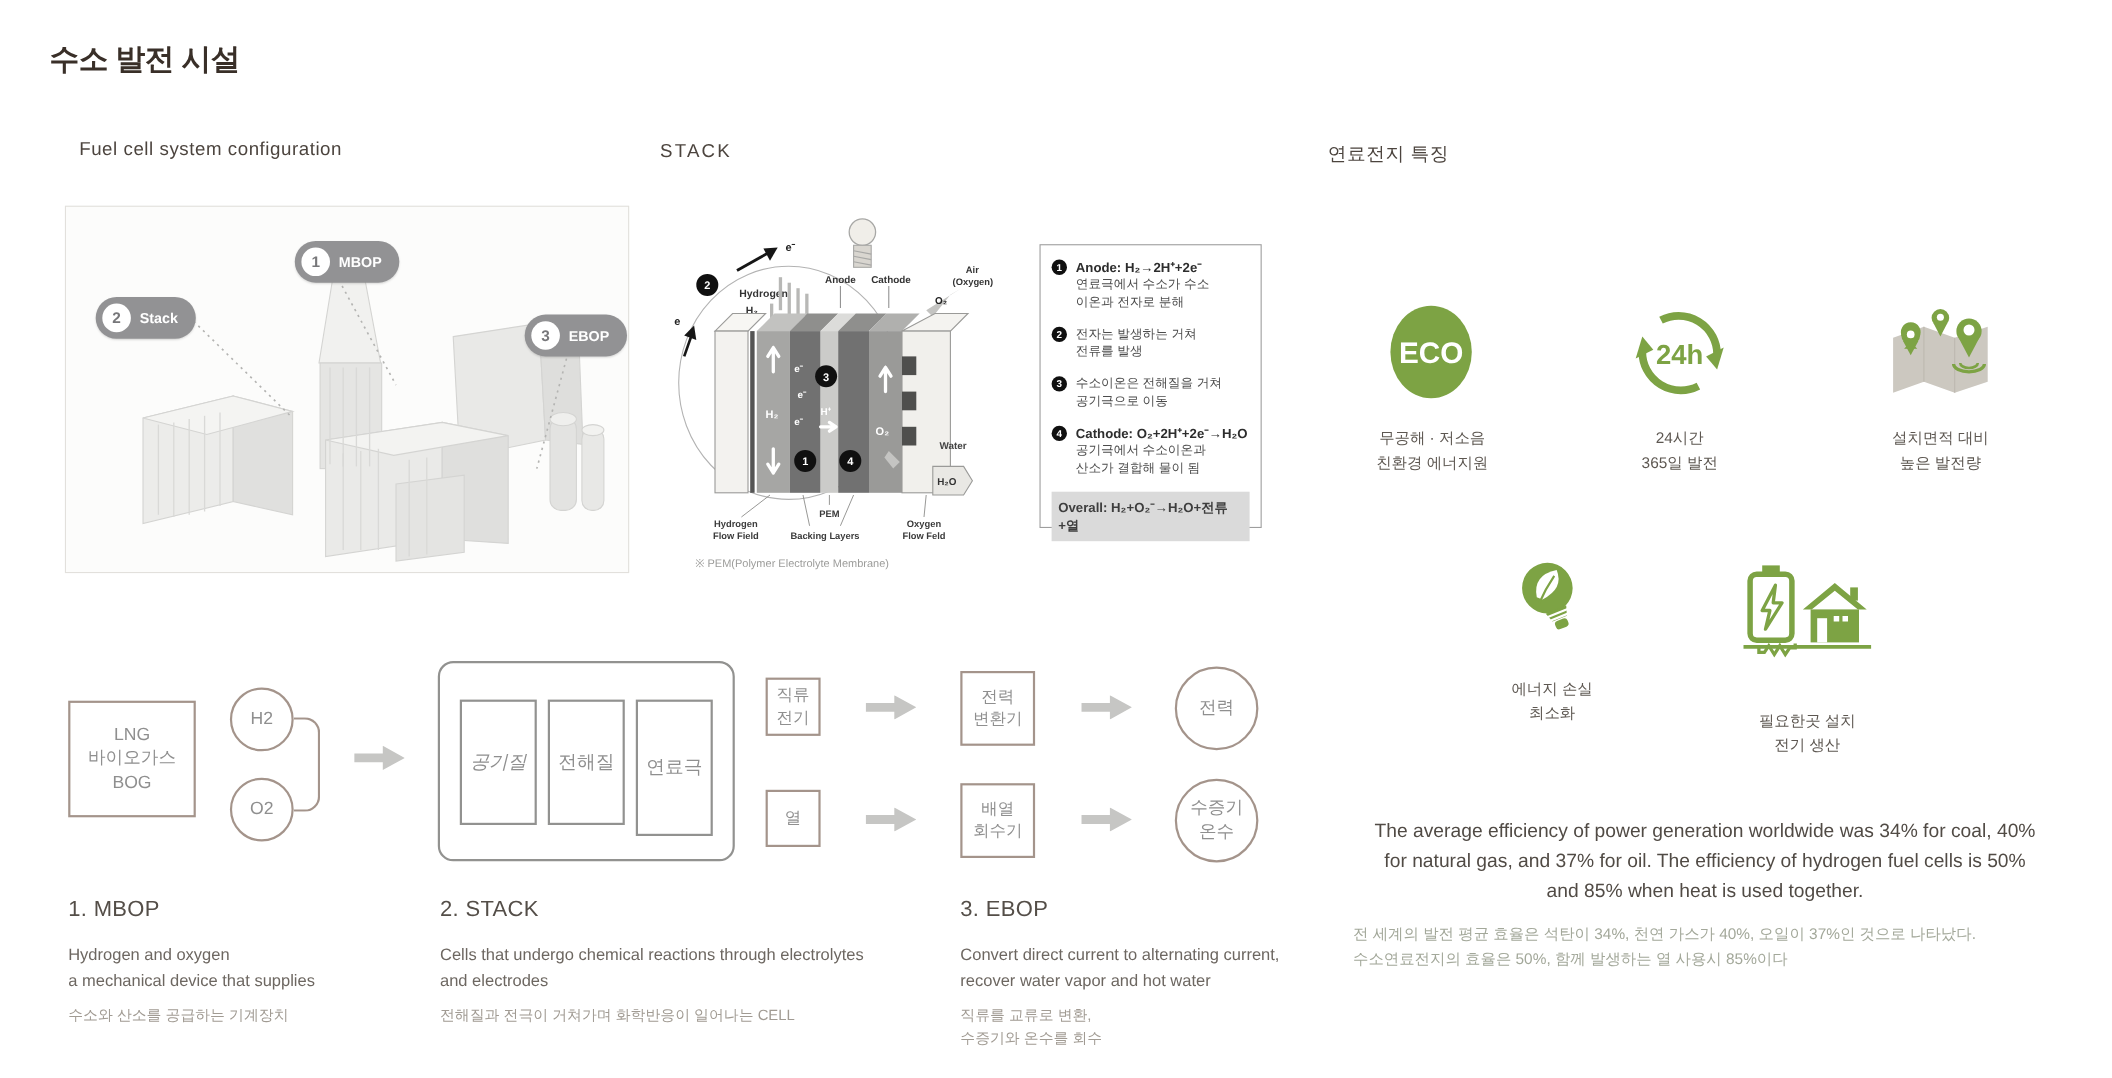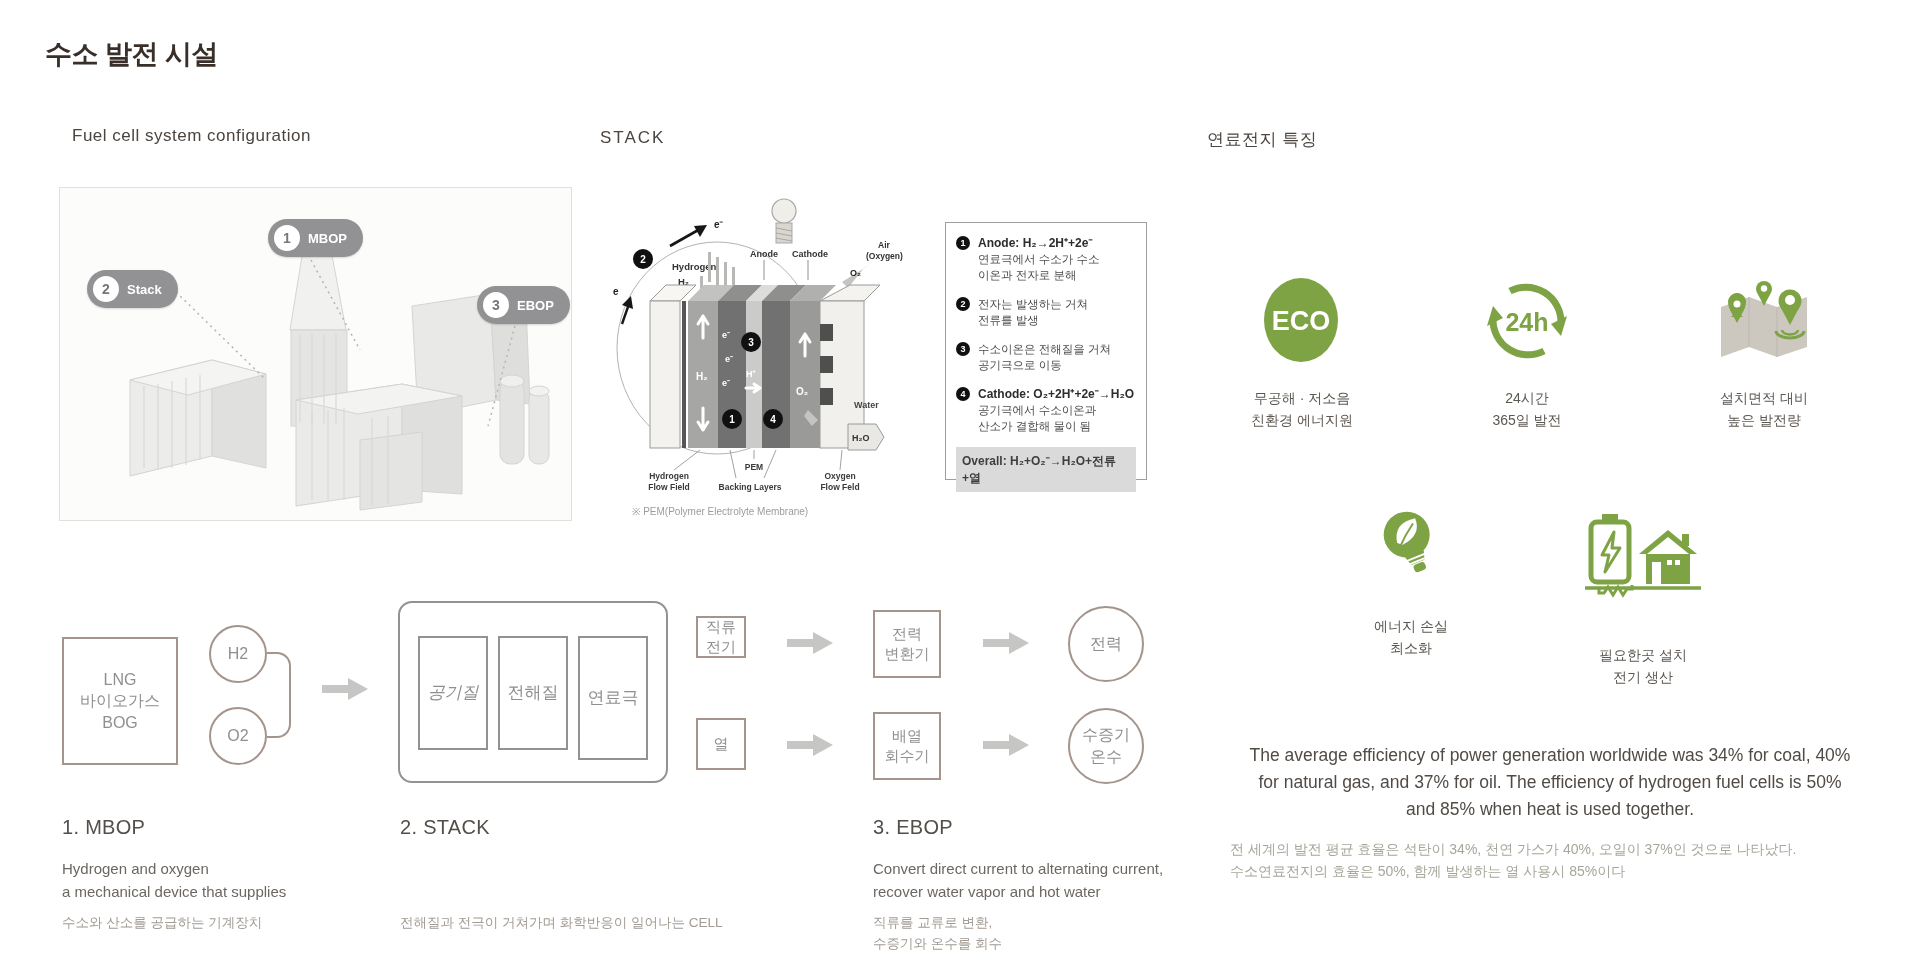--- a/index.html
+++ b/index.html
@@ -338,21 +338,21 @@
   <div class="abs para-en" style="left:1230px; top:742px; width:640px;">
     <div>The average efficiency of power generation worldwide was 34% for coal, 40%</div>
     <div>for natural gas, and 37% for oil. The efficiency of hydrogen fuel cells is 50%</div>
     <div>and 85% when heat is used together.</div>
   </div>
   <div class="abs para-ko" style="left:1230px; top:838px; width:640px;">
     <div>전 세계의 발전 평균 효율은 석탄이 34%, 천연 가스가 40%, 오일이 37%인 것으로 나타났다.</div>
     <div>수소연료전지의 효율은 50%, 함께 발생하는 열 사용시 85%이다</div>
   </div>
 
-  <div class="fbox" style="left:62px; top:637px; width:116px; height:128px; font-size:16px;">
+  <div class="fbox" style="left:62px; top:637px; width:116px; height:106px; font-size:16px;">
     <div>LNG</div>
     <div>바이오가스</div>
     <div>BOG</div>
   </div>
   <div class="fbox fcirc" style="left:209px; top:625px; width:58px; height:58px; font-size:16px;">
     <div>H2</div>
   </div>
   <div class="fbox fcirc" style="left:209px; top:707px; width:58px; height:58px; font-size:16px;">
     <div>O2</div>
   </div>
@@ -366,21 +366,21 @@
   <div class="fbox gray" style="left:418px; top:636px; width:70px; height:114px; font-size:17px;font-style:italic;">
     <div>공기질</div>
   </div>
   <div class="fbox gray" style="left:498px; top:636px; width:70px; height:114px; font-size:17px;">
     <div>전해질</div>
   </div>
   <div class="fbox gray" style="left:578px; top:636px; width:70px; height:124px; font-size:17px;">
     <div>연료극</div>
   </div>
 
-  <div class="fbox" style="left:696px; top:616px; width:50px; height:42px; font-size:15px;">
+  <div class="fbox" style="left:696px; top:616px; width:50px; height:53px; font-size:15px;">
     <div>직류</div>
     <div>전기</div>
   </div>
   <div class="fbox" style="left:696px; top:718px; width:50px; height:52px; font-size:15px;">
     <div>열</div>
   </div>
 
   <svg class="abs" style="left:787px; top:632px;" width="46" height="22">
     <polygon points="0,7 26,7 26,0 46,11 26,22 26,15 0,15" fill="#c6c6c4"></polygon>
   </svg>
@@ -413,20 +413,24 @@
   </div>
 
   <div class="abs bsec-title" style="left:62px; top:816px;">1. MBOP</div>
   <div class="abs bsec-body" style="left:62px; top:858px;">
     <div>Hydrogen and oxygen</div>
     <div>a mechanical device that supplies</div>
   </div>
   <div class="abs bsec-cap" style="left:62px; top:913px;">수소와 산소를 공급하는 기계장치</div>
 
   <div class="abs bsec-title" style="left:400px; top:816px;">2. STACK</div>
+  <div class="abs bsec-body" style="left:400px; top:858px;">
+    <div>Cells that undergo chemical reactions through electrolytes</div>
+    <div>and electrodes</div>
+  </div>
   <div class="abs bsec-cap" style="left:400px; top:913px;">전해질과 전극이 거쳐가며 화학반응이 일어나는 CELL</div>
 
   <div class="abs bsec-title" style="left:873px; top:816px;">3. EBOP</div>
   <div class="abs bsec-body" style="left:873px; top:858px;">
     <div>Convert direct current to alternating current,</div>
     <div>recover water vapor and hot water</div>
   </div>
   <div class="abs bsec-cap" style="left:873px; top:913px;">
     <div>직류를 교류로 변환,</div>
     <div>수증기와 온수를 회수</div>

